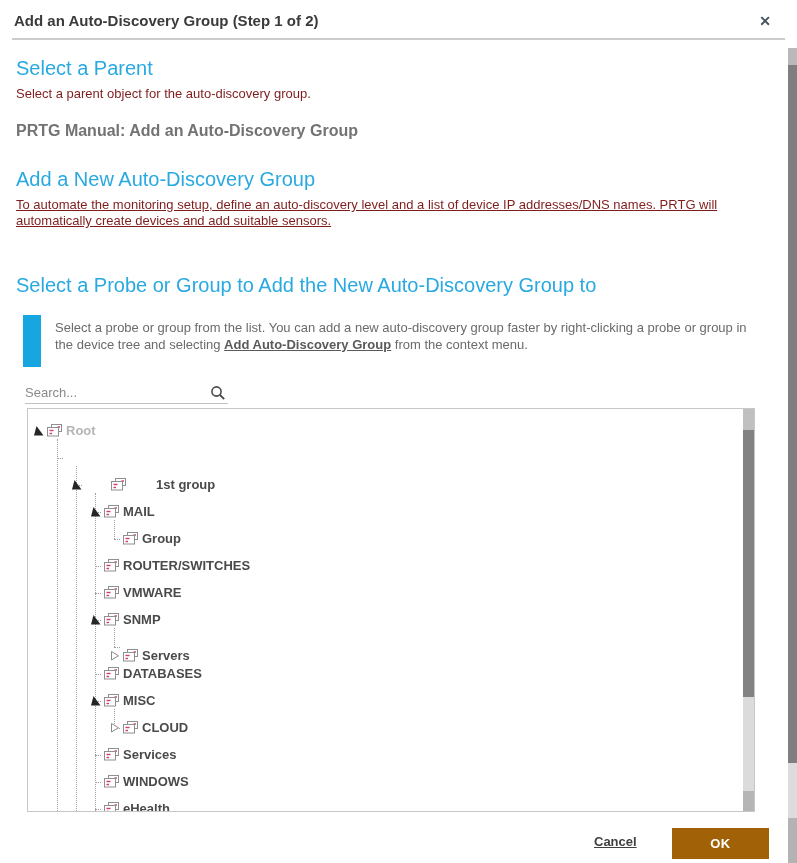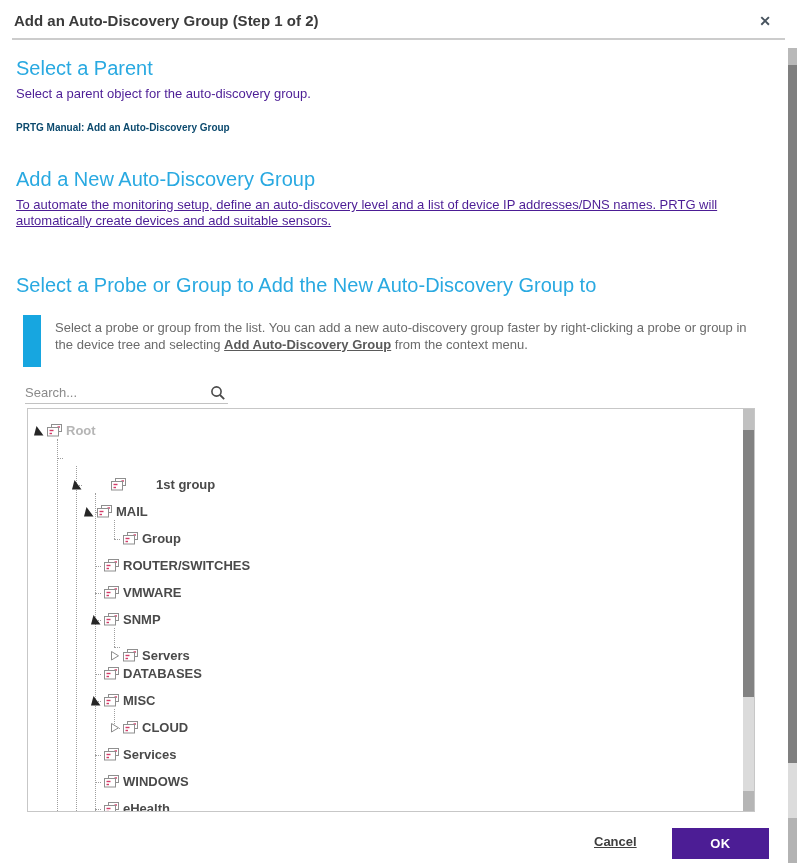--- a/index.html
+++ b/index.html
@@ -8,22 +8,22 @@
 
   .abs { position:absolute; }
 
   
   .dlg-title { left:14px; top:12px; font-size:15px; font-weight:bold; color:#3b3b3b; }
   .dlg-close { left:753px; top:9px; width:24px; height:24px; color:#47535e; font-size:14px;
     font-weight:bold; text-align:center; line-height:24px; cursor:pointer; }
   .dlg-divider { left:12px; top:38px; width:773px; height:2px; background:#cccccc; }
 
   h2.sec { font-size:20px; font-weight:400; color:#29a9e1; position:absolute; left:16px; }
-  .body-text { position:absolute; left:16px; font-size:13px; color:#4c1d95; line-height:16px; }
-  .manual-link { position:absolute; left:16px; font-size:10px; font-weight:bold; color:#0c4a6e; cursor:pointer; }
+  .body-text { position:absolute; left:16px; font-size:13px; color:#7f1d1d; line-height:16px; }
+  .manual-link { position:absolute; left:16px; font-size:16px; font-weight:bold; color:#737373; cursor:pointer; }
 
   
   .info-bar { left:23px; top:315px; width:18px; height:52px; background:#17a6e0; }
   .info-text { left:55px; top:319px; width:700px; font-size:13px; color:#6b6b6b; line-height:17px; }
   .info-text b { color:#5a5a5a;text-decoration:underline; }
 
   
   .search-wrap { left:25px; top:383px; width:203px; height:21px; border-bottom:1px solid #c2c2c2; }
   .search-input { border:none; outline:none; width:170px; font-size:13px; color:#555;
     font-family:"Liberation Sans", sans-serif; background:transparent; }
@@ -52,21 +52,21 @@
   
   .psb { position:absolute; left:788px; width:9px; }
   .psb.t1 { top:48px; height:17px; background:#b9b9b9; }
   .psb.th { top:65px; height:698px; background:#7f7f7f; }
   .psb.t2 { top:763px; height:55px; background:#dcdcdc; }
   .psb.t3 { top:818px; height:45px; background:#b3b3b3; }
 
   
   .cancel-link { left:594px; top:834px; font-size:13px; font-weight:bold; color:#3f3f3f;
     text-decoration:underline; cursor:pointer; }
-  .ok-btn { left:672px; top:828px; width:97px; height:31px; background:#4c1d95; color:#fff;
+  .ok-btn { left:672px; top:828px; width:97px; height:31px; background:#a16207; color:#fff;
     border:none; font-size:13px; font-weight:bold; letter-spacing:.4px; cursor:pointer;
     font-family:"Liberation Sans", sans-serif; }
 </style>
 </head>
 <body>
 
 <div class="abs dlg-title">Add an Auto-Discovery Group (Step 1 of 2)</div>
 <div class="abs dlg-close">✕</div>
 <div class="abs dlg-divider"></div>
 
@@ -139,21 +139,21 @@
       </span>
       <span class="node-icon"><svg width="16" height="14" viewBox="0 0 16 14">
           <rect x="4.5" y="0.5" width="10" height="7" fill="#fff" stroke="#8f8f8f"></rect>
           <line x1="10.5" y1="3" x2="13" y2="3" stroke="#d23b67" stroke-width="1.4"></line>
           <rect x="0.5" y="3.5" width="11" height="8.5" fill="#fff" stroke="#8f8f8f"></rect>
           <line x1="2.5" y1="6.5" x2="6.5" y2="6.5" stroke="#d23b67" stroke-width="1.4"></line>
           <line x1="2.5" y1="9.5" x2="5" y2="9.5" stroke="#d23b67" stroke-width="1.4"></line>
         </svg></span>
       <span class="node-label normal">1st group</span>
     </div>
-    <div class="tree-row" style="left: 56px; top: 89px;">
+    <div class="tree-row" style="left: 63px; top: 89px;">
       <span class="tgl">
         <svg width="10" height="10" viewBox="0 0 10 10">
           <polygon points="2.5,0 9.5,9.5 0,9.5" fill="#262626"></polygon>
         </svg>
       </span>
       <span class="node-icon"><svg width="16" height="14" viewBox="0 0 16 14">
           <rect x="4.5" y="0.5" width="10" height="7" fill="#fff" stroke="#8f8f8f"></rect>
           <line x1="10.5" y1="3" x2="13" y2="3" stroke="#d23b67" stroke-width="1.4"></line>
           <rect x="0.5" y="3.5" width="11" height="8.5" fill="#fff" stroke="#8f8f8f"></rect>
           <line x1="2.5" y1="6.5" x2="6.5" y2="6.5" stroke="#d23b67" stroke-width="1.4"></line>

